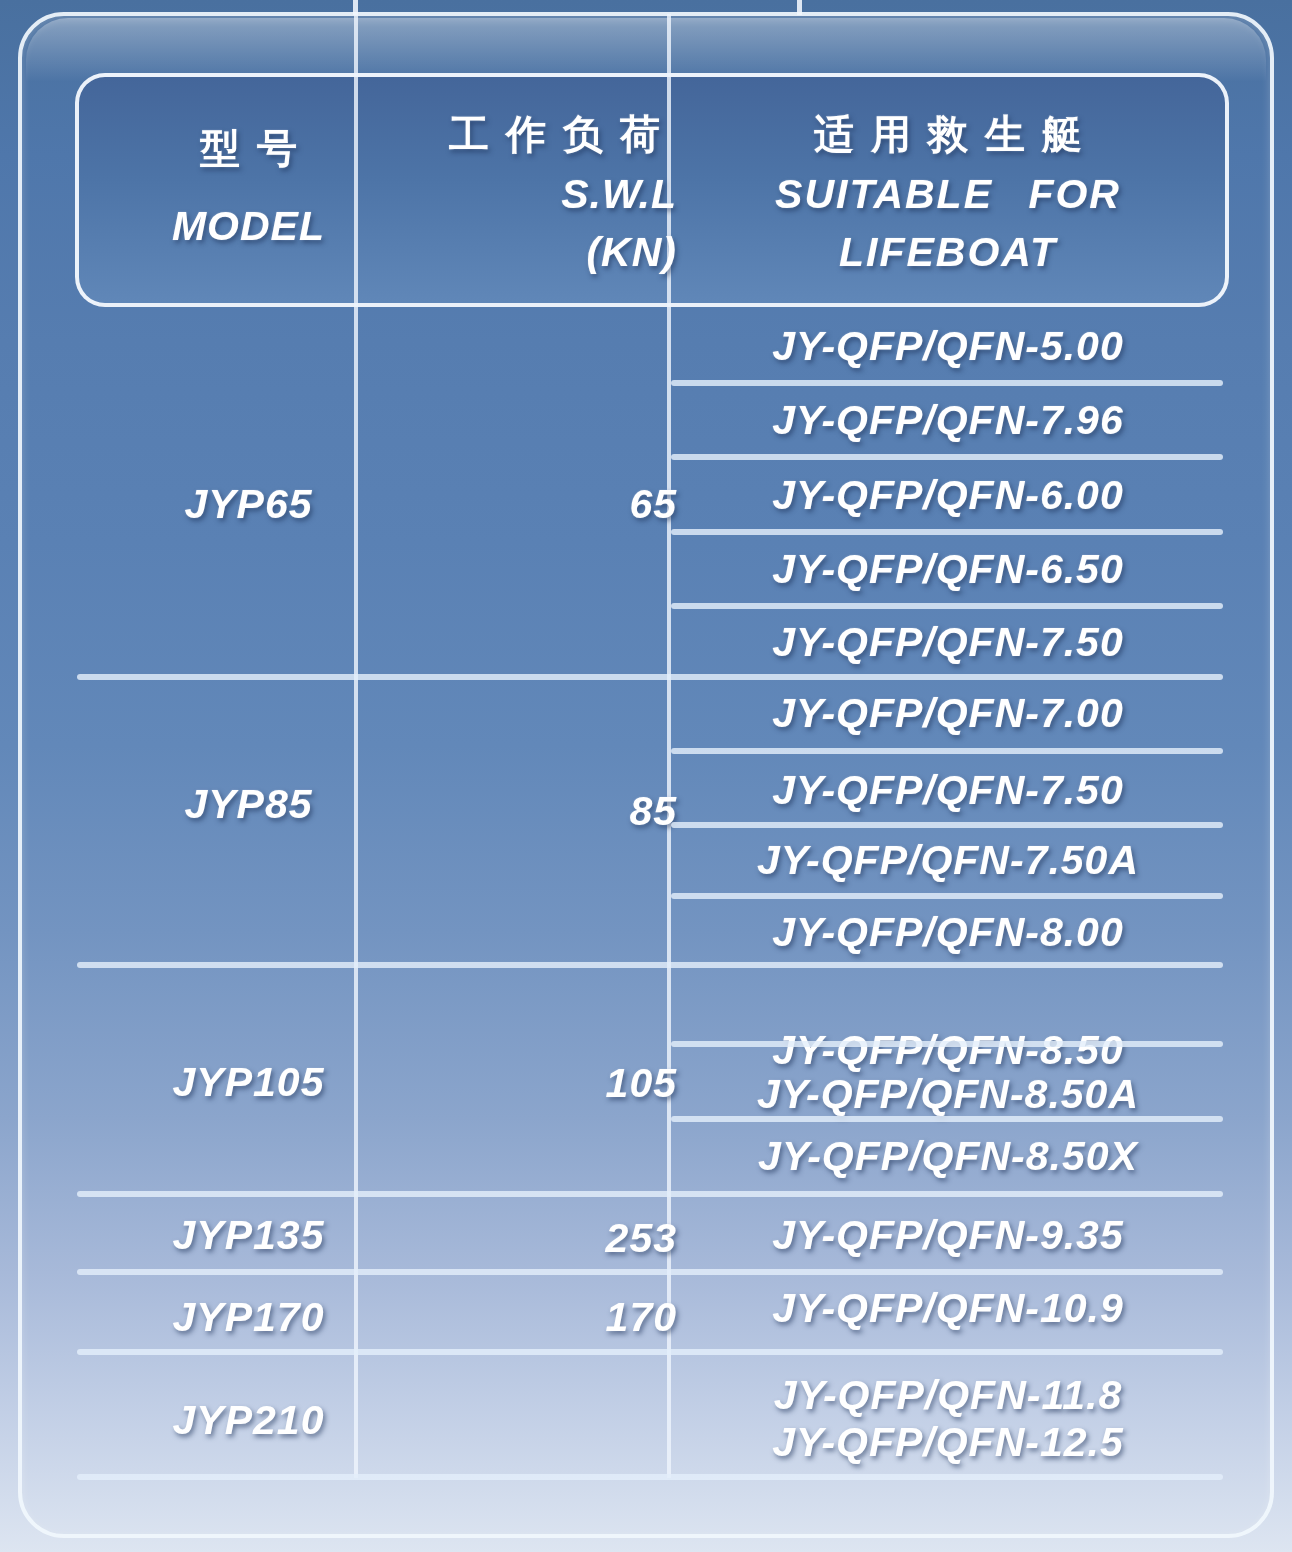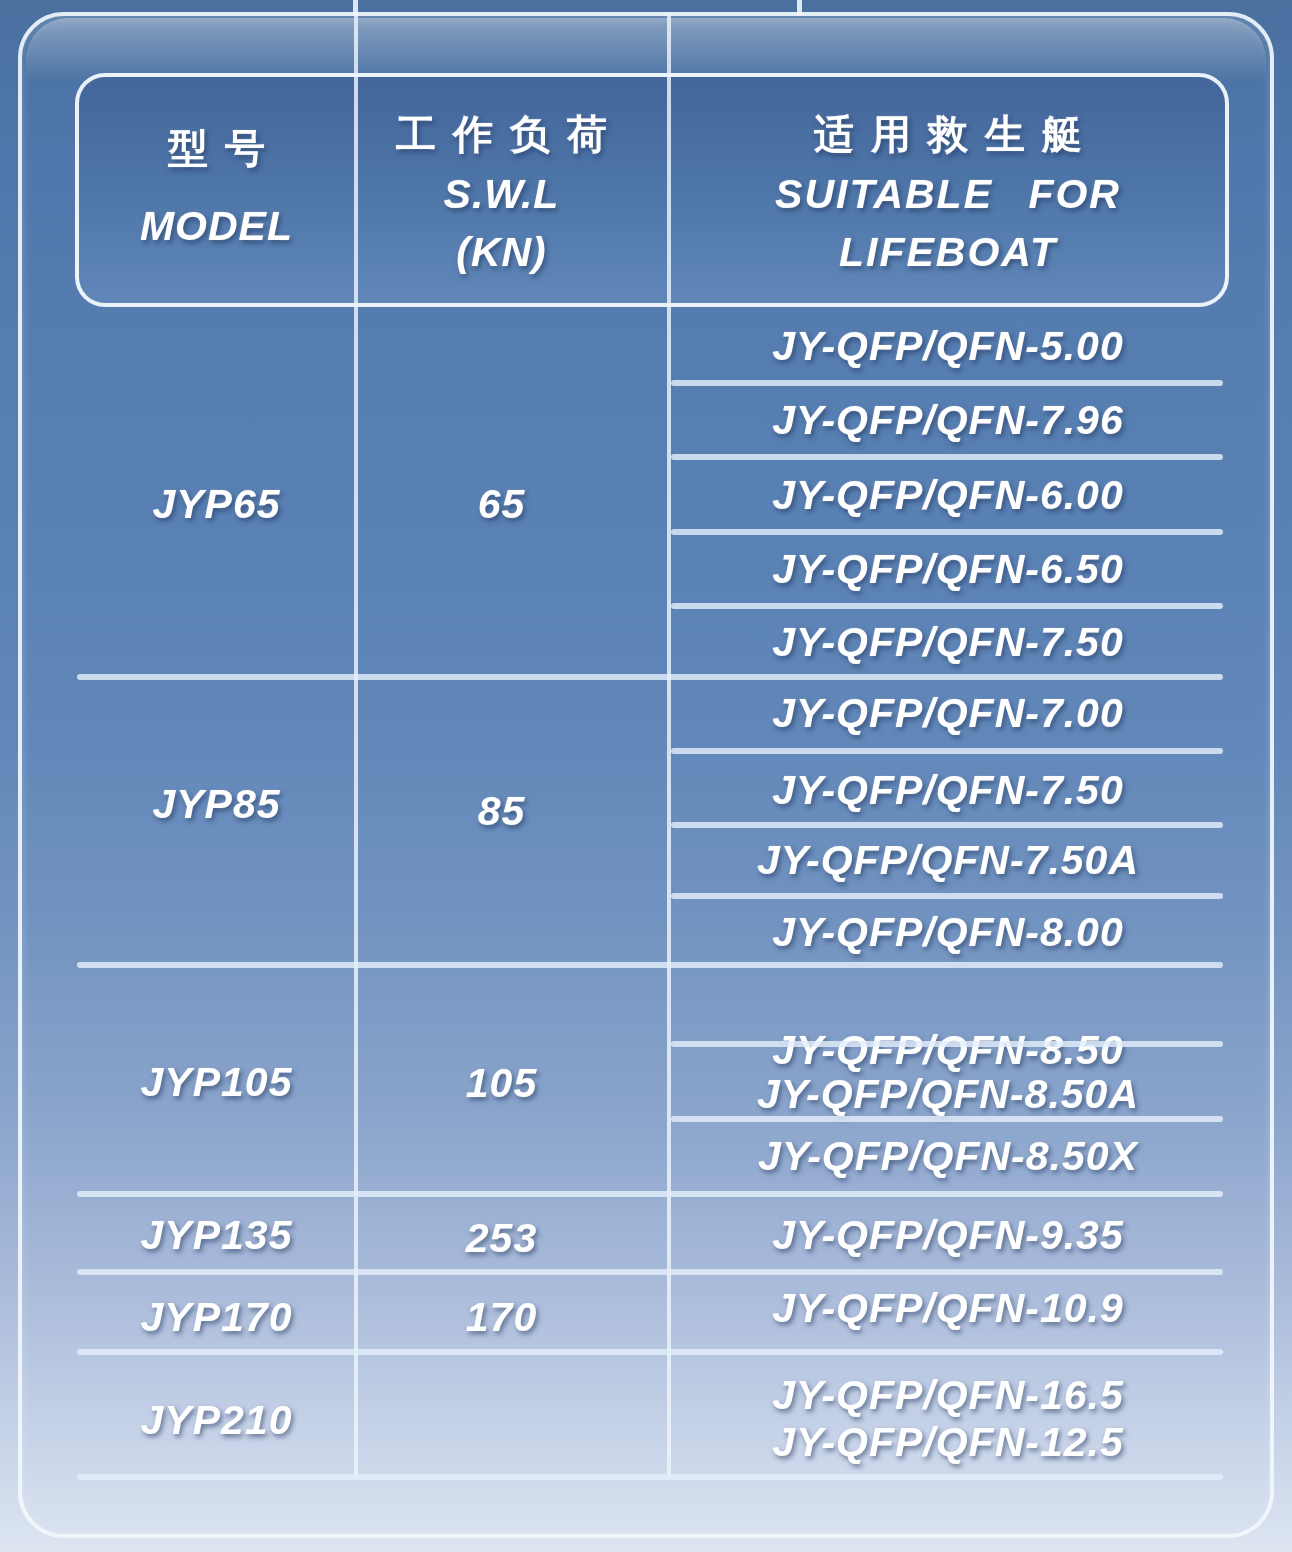--- a/index.html
+++ b/index.html
@@ -40,22 +40,22 @@
           background:rgba(227,238,250,0.82); }
   .hsep.full { left:77px; width:1146px; }
   
   .cell {
     position:absolute; height:52px; line-height:52px; text-align:center;
     color:#ffffff; font-weight:bold; font-style:italic; font-size:41px;
     letter-spacing:1px;
     text-shadow: 2px 3px 5px rgba(21,42,80,0.55), 0 0 2px rgba(220,232,250,0.45);
     white-space:nowrap;
   }
-  .c1 { left:75px;  width:283px; }
-  .c2 { left:346px; width:311px; }
+  .c1 { left:75px;  width:283px;padding-left:32px; }
+  .c2 { left:366px; width:311px;text-align:right; }
   .c3 { left:669px; width:558px; }
   .zh { font-style:normal; font-size:40px; letter-spacing:17px; text-indent:17px; }
   .en-wide { letter-spacing:2px; word-spacing:22px; }
   .two { height:96px; line-height:47px; }
 </style>
 </head>
 <body>
 
 <div class="canvas">
 
@@ -119,18 +119,18 @@
   <div class="cell c3" style="top:1209px">JY-QFP/QFN-9.35</div>
   <div class="hsep full" style="top:1269px"></div>
 
   <div class="cell c1" style="top:1291px">JYP170</div>
   <div class="cell c2" style="top:1291px">170</div>
   <div class="cell c3" style="top:1282px">JY-QFP/QFN-10.9</div>
   <div class="hsep full" style="top:1349px"></div>
 
   <div class="cell c1" style="top:1394px">JYP210</div>
   <div class="cell c3 two" style="top:1372px">
-    <div>JY-QFP/QFN-16.5</div>
+    <div>JY-QFP/QFN-11.8</div>
     <div>JY-QFP/QFN-12.5</div>
   </div>
   <div class="hsep full" style="top:1474px"></div>
 
 </div>
 
 </body></html>

